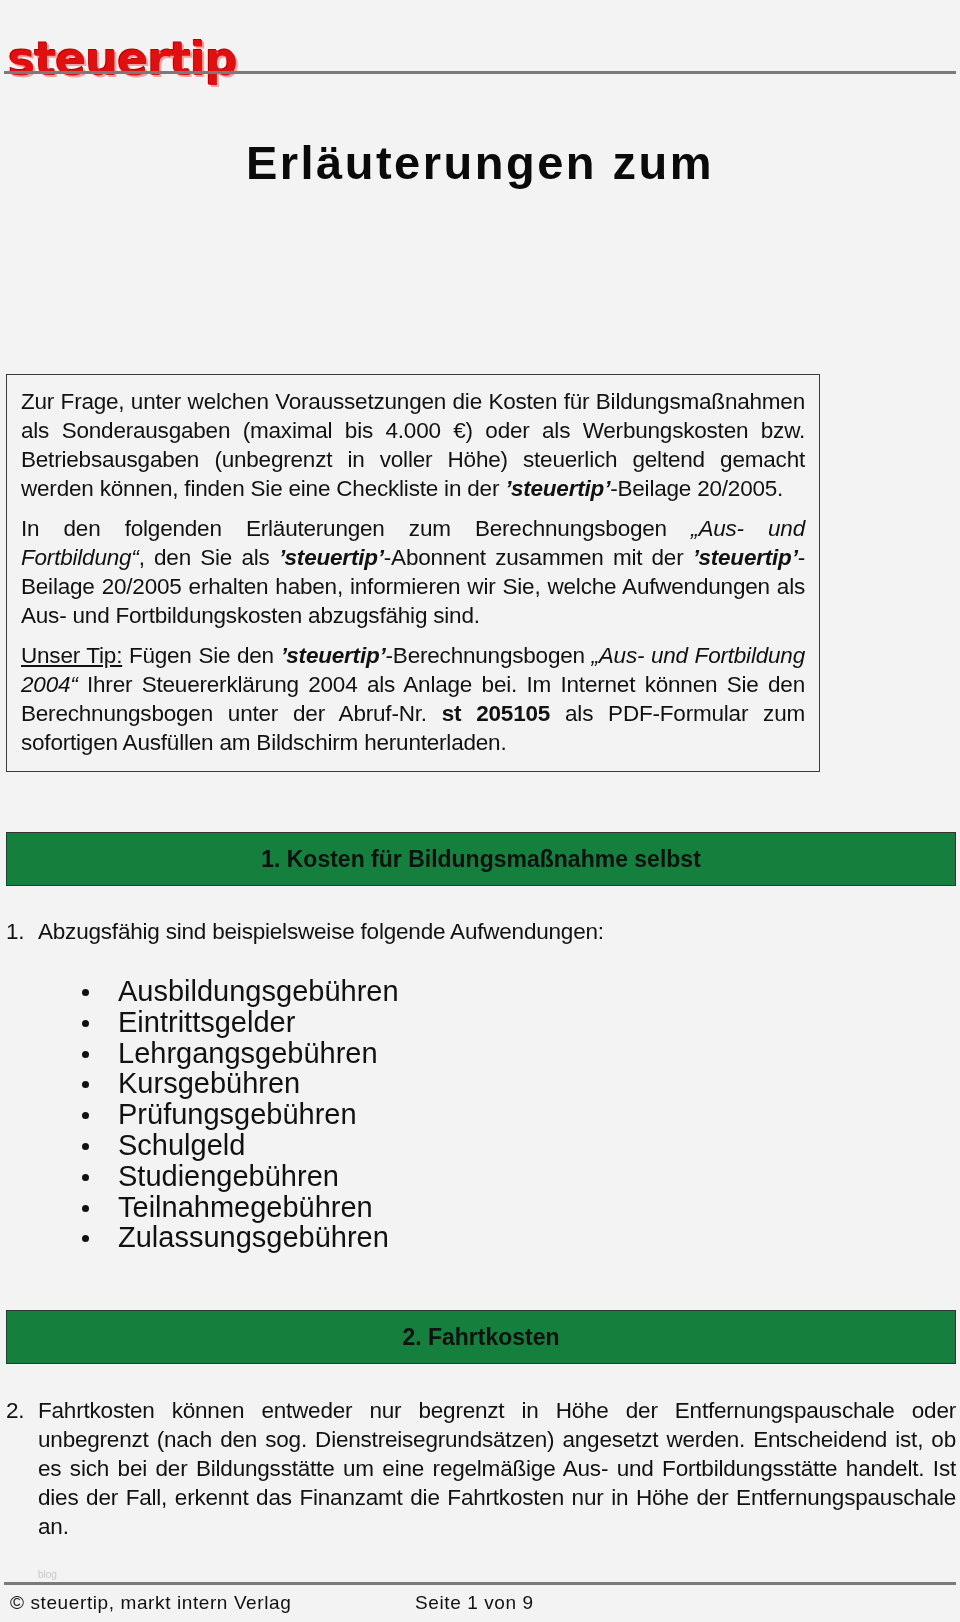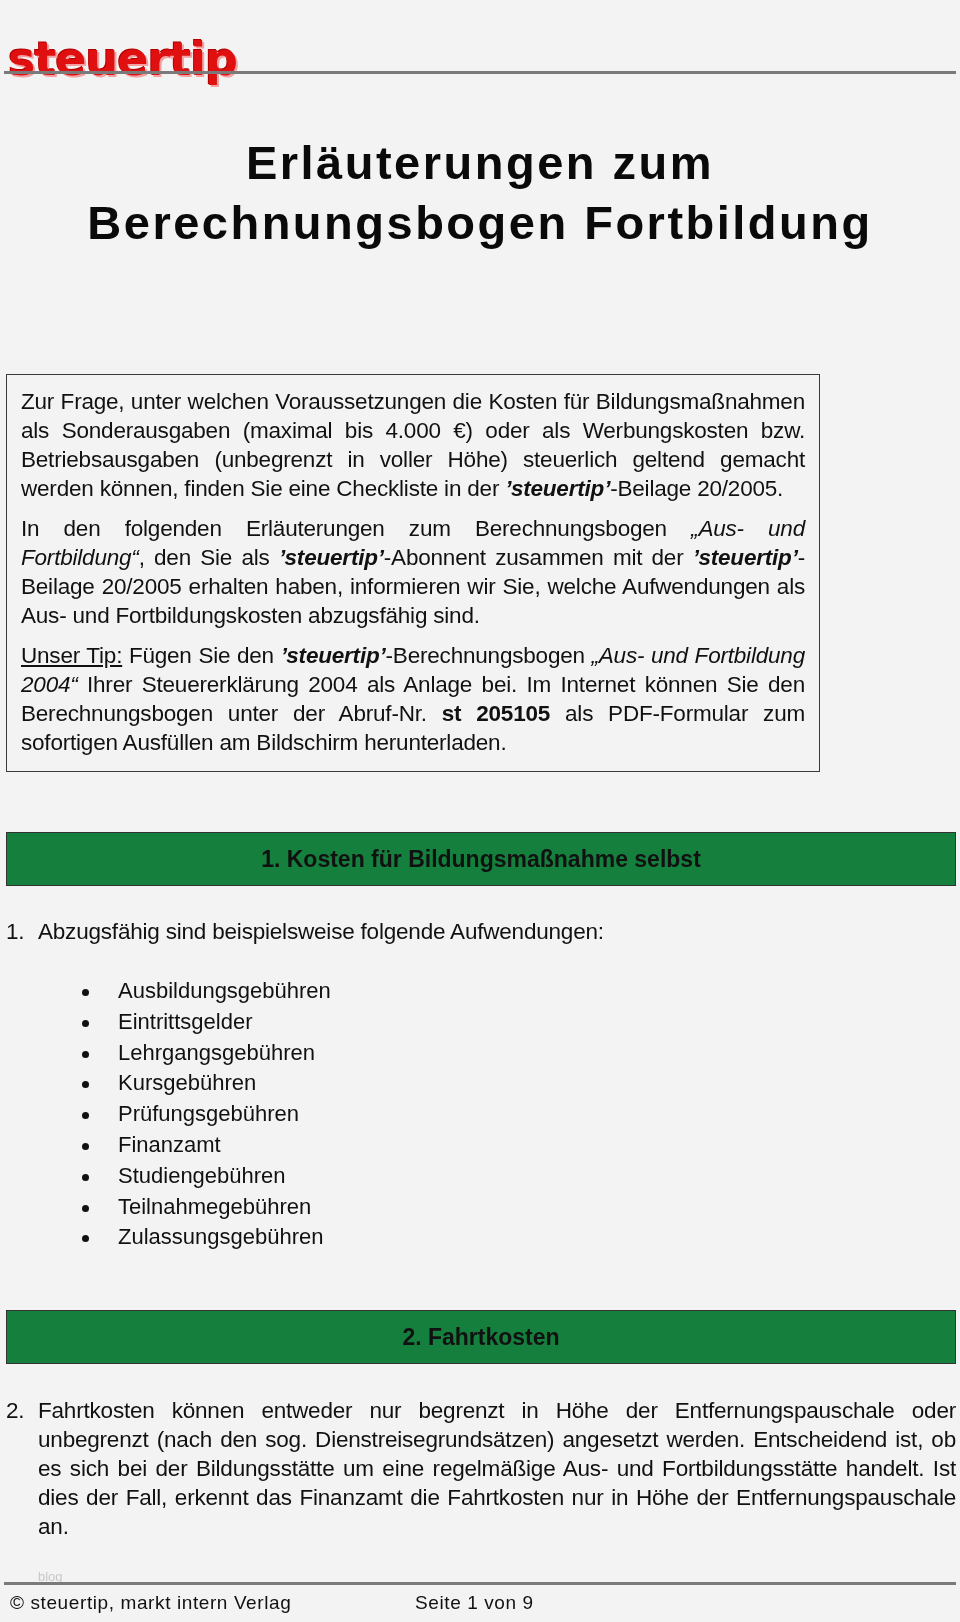--- a/index.html
+++ b/index.html
@@ -42,45 +42,44 @@
   }
   .numbered {
     position: absolute; left: 6px; width: 950px; font-size: 22.5px; line-height: 29px;
     text-align: justify; letter-spacing: -0.2px;
   }
   .numbered .num { position: absolute; left: 0; top: 0; }
   .numbered .txt { margin-left: 32px; display: block; }
   .bullets {
     position: absolute; left: 78px; top: 976px; margin: 0; padding: 0; list-style: none;
   }
-  .bullets li { font-size: 22px; line-height: 30.8px; position: relative; padding-left: 40px; }
+  .bullets li { font-size: 29px; line-height: 30.8px; position: relative; padding-left: 40px; }
   .bullets li .dot {
     position: absolute; left: 4px; top: 13px; width: 7px; height: 7px; border-radius: 50%; background: #111;
   }
   .bottom-rule { position: absolute; left: 4px; top: 1582px; width: 952px; height: 3px; background: #7a7a7a; }
-  .watermark { position: absolute; left: 38px; top: 1569px; font-size: 13px; color: #c8c8c8; }
+  .watermark { position: absolute; left: 38px; top: 1569px; font-size: 10px; color: #c8c8c8; }
   .footer {
     position: absolute; left: 2px; top: 1592px; width: 954px; height: 26px;
     font-size: 19px; letter-spacing: 0.6px; color: #111;
   }
   .footer .f-left { position: absolute; left: 8px; top: 0; }
   .footer .f-center { position: absolute; left: 413px; top: 0; }
   .footer .f-right { position: absolute; right: 0; top: 0; margin-top: 35px; }
 </style>
 </head>
 <body>
 
 <div class="page">
 
   <div class="logo">steuertip</div>
   <div class="top-rule"></div>
 
   <div class="title">
     <div>Erläuterungen zum</div>
-    <div>Berechnungsbogen Fortbildung</div>
   </div>
 
   <div class="intro-box">
     <p>
       <span>Zur Frage, unter welchen Voraussetzungen die Kosten für Bildungsmaßnahmen als Sonderausgaben (maximal bis 4.000 €) oder als Werbungskosten bzw. Betriebsausgaben (unbegrenzt in voller Höhe) steuerlich geltend gemacht werden können, finden Sie eine Checkliste in der </span><span class="brand">’steuertip’</span><span>-Beilage 20/2005.</span>
     </p>
     <p>
       <span>In den folgenden Erläuterungen zum Berechnungsbogen </span><span class="it">„Aus- und Fortbildung“</span><span>, den Sie als </span><span class="brand">’steuertip’</span><span>-Abonnent zusammen mit der </span><span class="brand">’steuertip’</span><span>-Beilage 20/2005 erhalten haben, informieren wir Sie, welche Aufwendungen als Aus- und Fortbildungskosten abzugsfähig sind.</span>
     </p>
     <p>
@@ -94,21 +93,21 @@
     <span class="num">1.</span>
     <span class="txt">Abzugsfähig sind beispielsweise folgende Aufwendungen:</span>
   </div>
 
   <ul class="bullets">
     <li><span class="dot"></span><span>Ausbildungsgebühren</span></li>
     <li><span class="dot"></span><span>Eintrittsgelder</span></li>
     <li><span class="dot"></span><span>Lehrgangsgebühren</span></li>
     <li><span class="dot"></span><span>Kursgebühren</span></li>
     <li><span class="dot"></span><span>Prüfungsgebühren</span></li>
-    <li><span class="dot"></span><span>Finanzamt</span></li>
+    <li><span class="dot"></span><span>Schulgeld</span></li>
     <li><span class="dot"></span><span>Studiengebühren</span></li>
     <li><span class="dot"></span><span>Teilnahmegebühren</span></li>
     <li><span class="dot"></span><span>Zulassungsgebühren</span></li>
   </ul>
 
   <div class="section-head" style="top:1310px;">2. Fahrtkosten</div>
 
   <div class="numbered" style="top:1396px;">
     <span class="num">2.</span>
     <span class="txt">Fahrtkosten können entweder nur begrenzt in Höhe der Entfernungspauschale oder unbegrenzt (nach den sog. Dienstreisegrundsätzen) angesetzt werden. Entscheidend ist, ob es sich bei der Bildungsstätte um eine regelmäßige Aus- und Fortbildungsstätte handelt. Ist dies der Fall, erkennt das Finanzamt die Fahrtkosten nur in Höhe der Entfernungspauschale an.</span>

